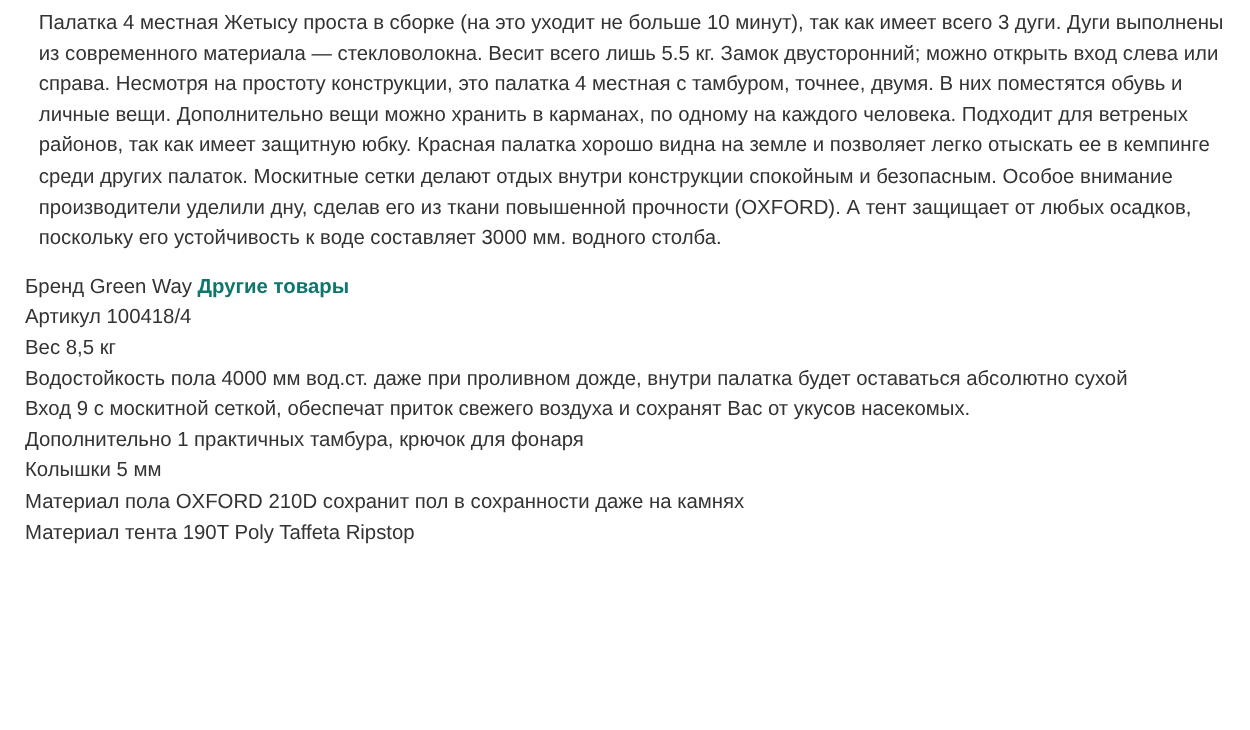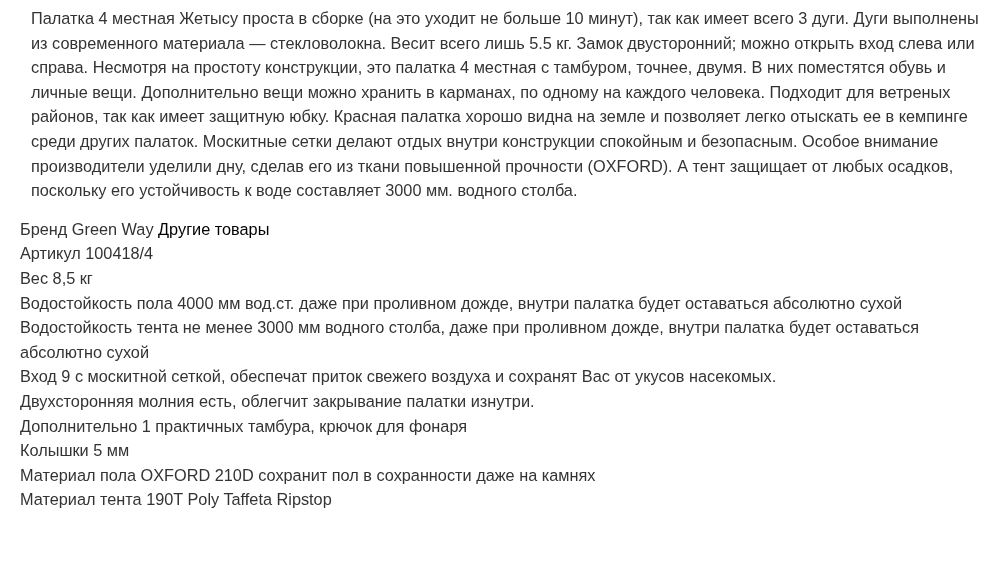--- a/index.html
+++ b/index.html
@@ -28,40 +28,39 @@
       padding: 0;
       list-style: none;
       line-height: 24.6px;
     }
     .specs li {
       margin: 0;
       padding: 0;
       width: 960px;
     }
     .brand-link {
-      color: #000000;
+      color: #0f766e;
       text-decoration: none;
+      font-weight: bold;
     }
   </style>
 </head>
 <body>
 
 <div class="content">
   <p class="description">Палатка 4 местная Жетысу проста в сборке (на это уходит не больше 10 минут), так как имеет всего 3 дуги. Дуги выполнены из современного материала — стекловолокна. Весит всего лишь 5.5 кг. Замок двусторонний; можно открыть вход слева или справа. Несмотря на простоту конструкции, это палатка 4 местная с тамбуром, точнее, двумя. В них поместятся обувь и личные вещи. Дополнительно вещи можно хранить в карманах, по одному на каждого человека. Подходит для ветреных районов, так как имеет защитную юбку. Красная палатка хорошо видна на земле и позволяет легко отыскать ее в кемпинге среди других палаток. Москитные сетки делают отдых внутри конструкции спокойным и безопасным. Особое внимание производители уделили дну, сделав его из ткани повышенной прочности (OXFORD). А тент защищает от любых осадков, поскольку его устойчивость к воде составляет 3000 мм. водного столба.</p>
 
   <ul class="specs">
     <li>
       <span>Бренд</span>
       <span>Green Way</span>
       <a class="brand-link" href="#">Другие товары</a>
     </li>
     <li>Артикул 100418/4</li>
     <li>Вес 8,5 кг</li>
     <li>Водостойкость пола 4000 мм вод.ст. даже при проливном дожде, внутри палатка будет оставаться абсолютно сухой</li>
-    <li>Водостойкость тента не менее 3000 мм водного столба, даже при проливном дожде, внутри палатка будет оставаться абсолютно сухой</li>
     <li>Вход 9 с москитной сеткой, обеспечат приток свежего воздуха и сохранят Вас от укусов насекомых.</li>
-    <li>Двухсторонняя молния есть, облегчит закрывание палатки изнутри.</li>
     <li>Дополнительно 1 практичных тамбура, крючок для фонаря</li>
     <li>Колышки 5 мм</li>
     <li>Материал пола OXFORD 210D сохранит пол в сохранности даже на камнях</li>
     <li>Материал тента 190T Poly Taffeta Ripstop</li>
   </ul>
 </div>
 
 </body></html>

